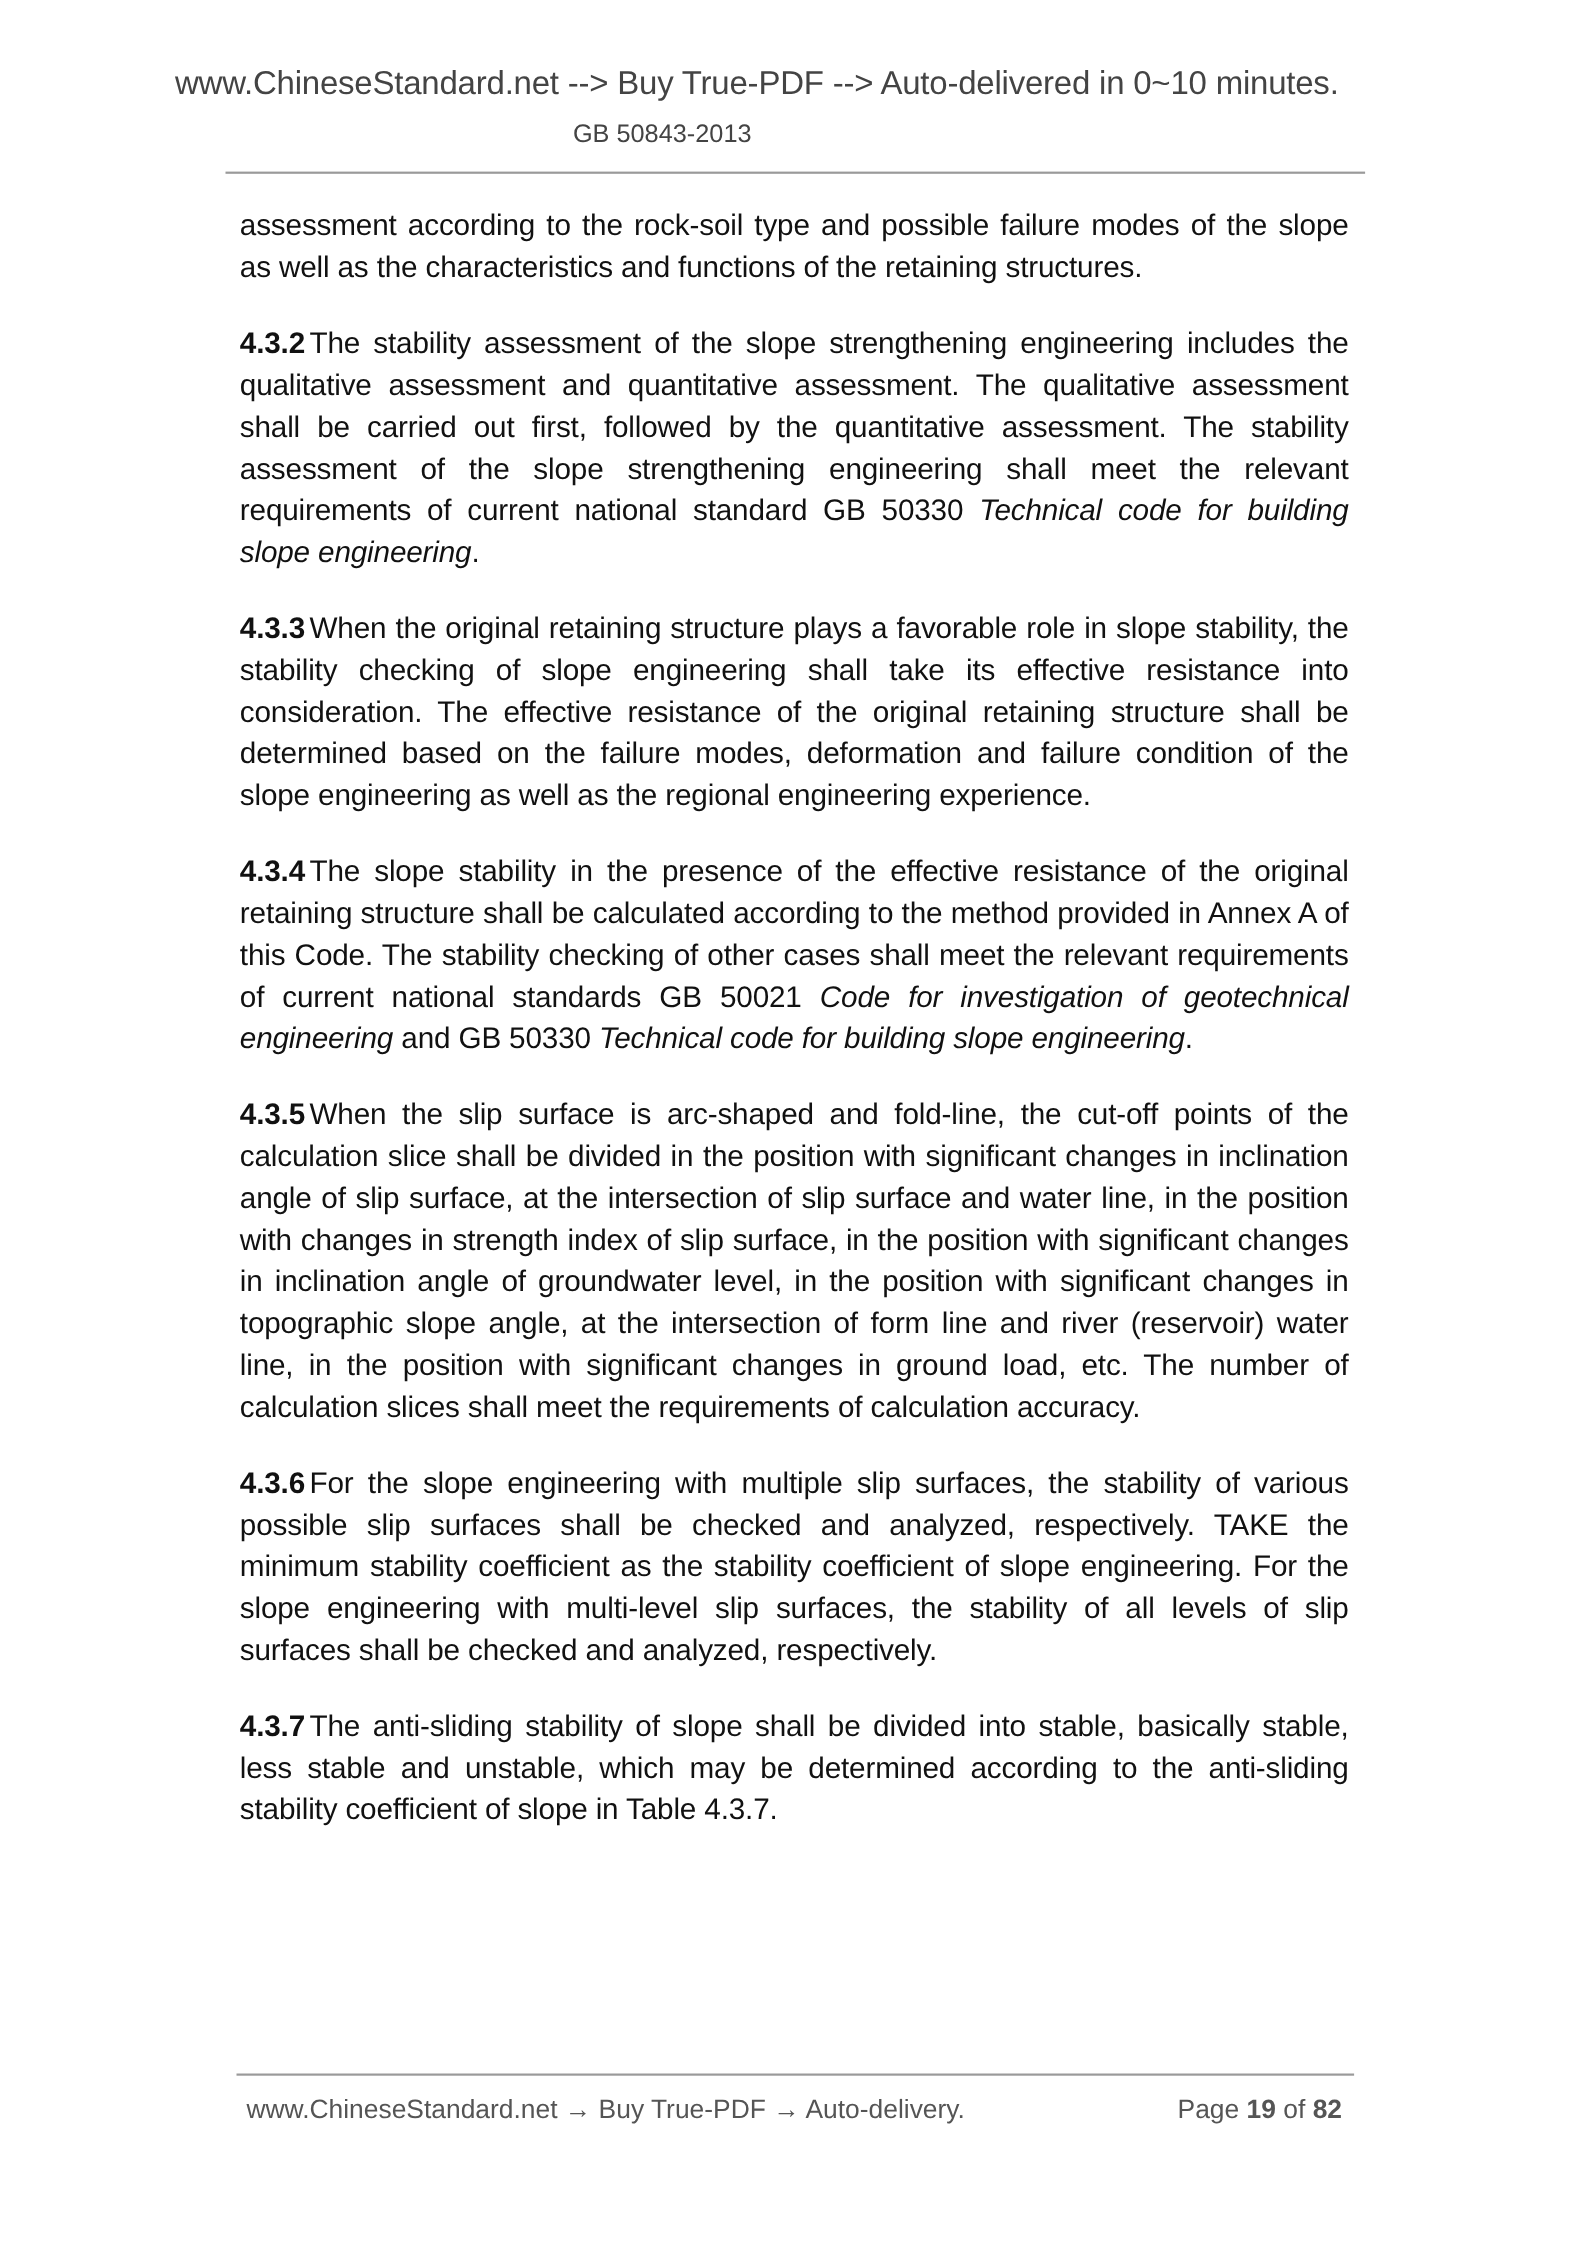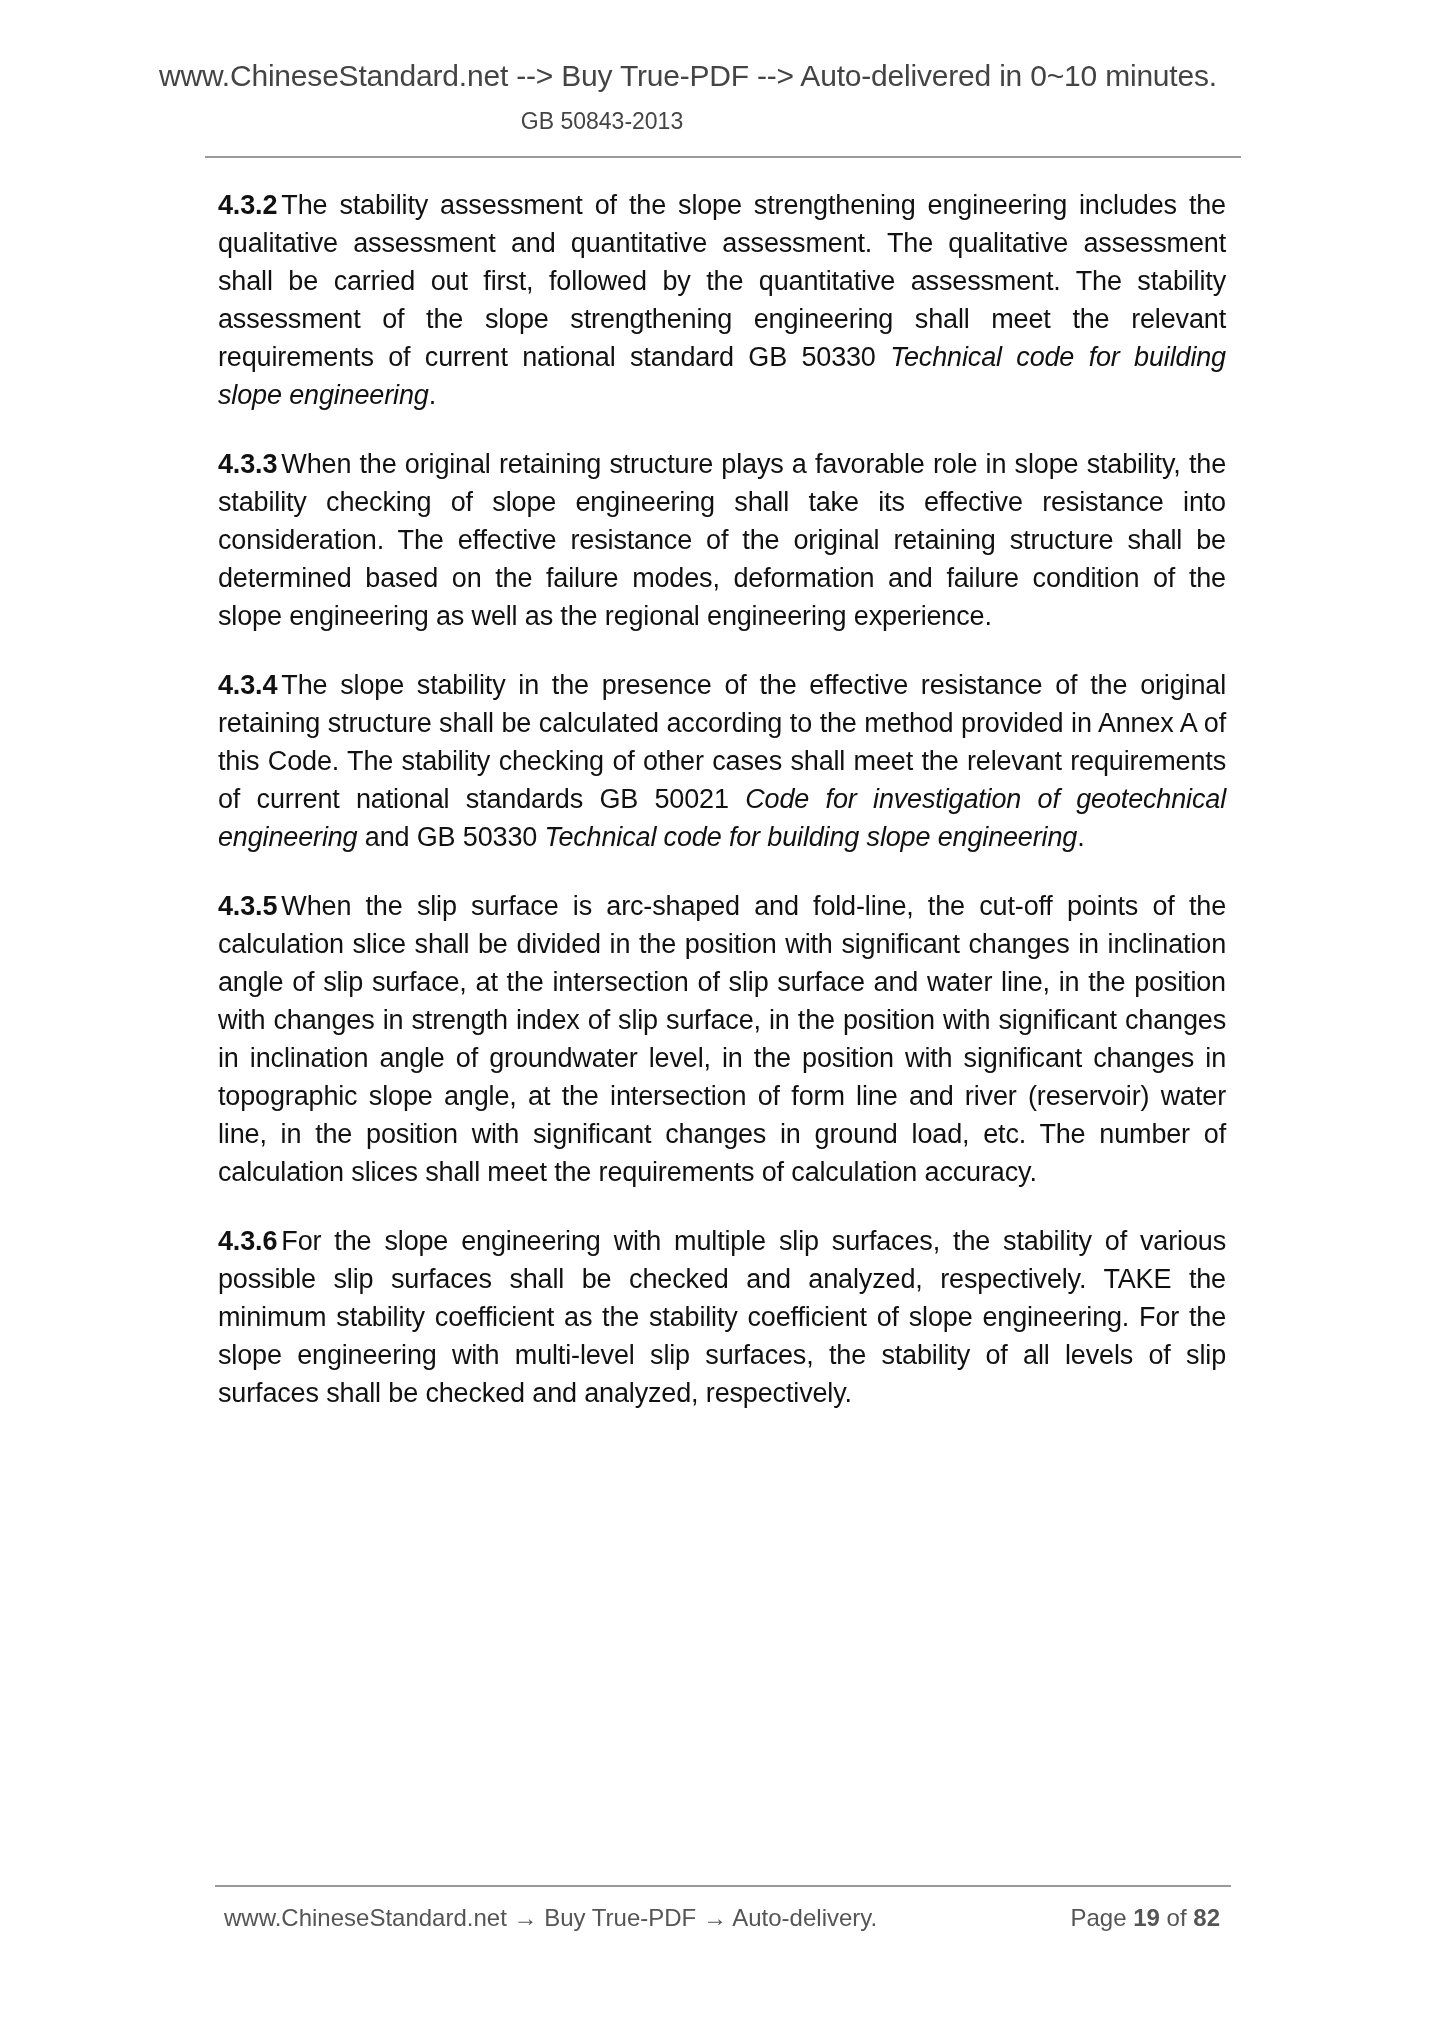--- a/index.html
+++ b/index.html
@@ -24,20 +24,21 @@
 </head>
 <body>
 
 <div class="page-header">
   <div class="header-title">www.ChineseStandard.net --&gt; Buy True-PDF --&gt; Auto-delivered in 0~10 minutes.</div>
   <div class="header-code">GB 50843-2013</div>
 </div>
 <div class="header-rule"></div>
 
 <div class="body-text">
+  <p class="para">assessment according to the rock-soil type and possible failure modes of the slope as well as the characteristics and functions of the retaining structures.</p>
 
   <p class="para">
     <span class="clause-num">4.3.2</span><span>The stability assessment of the slope strengthening engineering includes the qualitative assessment and quantitative assessment. The qualitative assessment shall be carried out first, followed by the quantitative assessment. The stability assessment of the slope strengthening engineering shall meet the relevant requirements of current national standard GB 50330 </span><span class="italic">Technical code for building slope engineering</span><span>.</span>
   </p>
 
   <p class="para">
     <span class="clause-num">4.3.3</span><span>When the original retaining structure plays a favorable role in slope stability, the stability checking of slope engineering shall take its effective resistance into consideration. The effective resistance of the original retaining structure shall be determined based on the failure modes, deformation and failure condition of the slope engineering as well as the regional engineering experience.</span>
   </p>
 
   <p class="para">
@@ -45,20 +46,23 @@
   </p>
 
   <p class="para">
     <span class="clause-num">4.3.5</span><span>When the slip surface is arc-shaped and fold-line, the cut-off points of the calculation slice shall be divided in the position with significant changes in inclination angle of slip surface, at the intersection of slip surface and water line, in the position with changes in strength index of slip surface, in the position with significant changes in inclination angle of groundwater level, in the position with significant changes in topographic slope angle, at the intersection of form line and river (reservoir) water line, in the position with significant changes in ground load, etc. The number of calculation slices shall meet the requirements of calculation accuracy.</span>
   </p>
 
   <p class="para">
     <span class="clause-num">4.3.6</span><span>For the slope engineering with multiple slip surfaces, the stability of various possible slip surfaces shall be checked and analyzed, respectively. TAKE the minimum stability coefficient as the stability coefficient of slope engineering. For the slope engineering with multi-level slip surfaces, the stability of all levels of slip surfaces shall be checked and analyzed, respectively.</span>
   </p>
 
+  <p class="para">
+    <span class="clause-num">4.3.7</span><span>The anti-sliding stability of slope shall be divided into stable, basically stable, less stable and unstable, which may be determined according to the anti-sliding stability coefficient of slope in Table 4.3.7.</span>
+  </p>
 </div>
 
 <div class="footer-rule"></div>
 <div class="footer">
   <a class="footer-link">www.ChineseStandard.net</a>
   <span>→</span>
   <span>Buy True-PDF</span>
   <span>→</span>
   <span>Auto-delivery.</span>
   <span class="footer-page">

